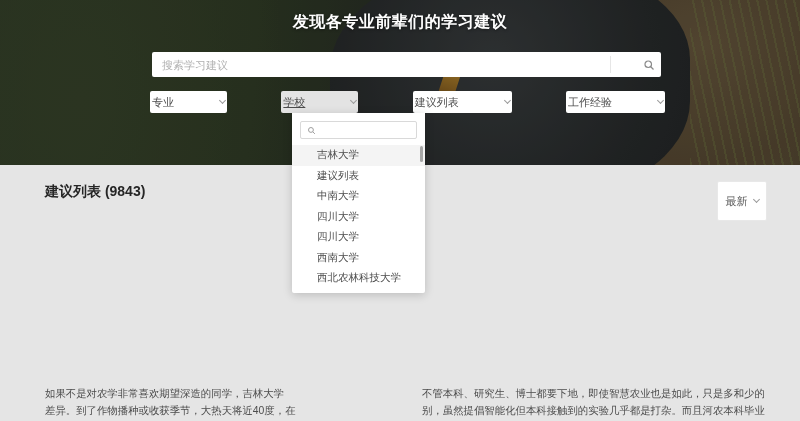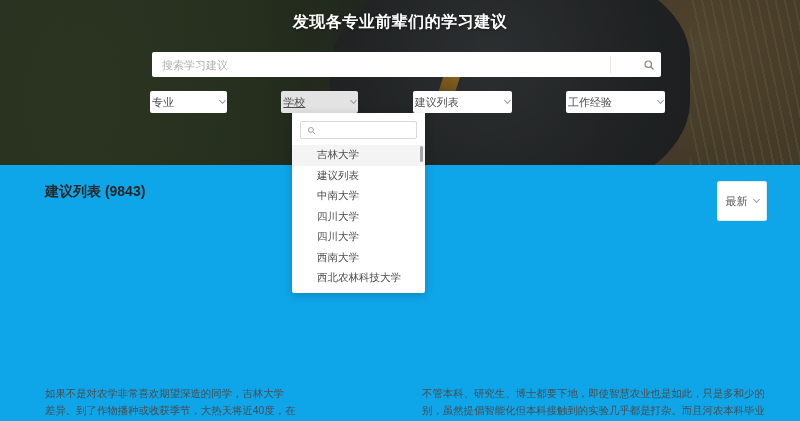--- a/index.html
+++ b/index.html
@@ -56,21 +56,21 @@
     font-family:inherit; }
   .dd-list { position:relative; }
   .dd-row { height:20.5px; display:flex; align-items:center; padding:0 25px;
     font-size:10.5px; color:#4c4c4c; cursor:pointer; white-space:nowrap; }
   .dd-row.active { background:#f4f4f4; }
   .dd-thumb { position:absolute; right:2px; top:1px; width:3px; height:16px;
     background:#a6a6a6; border-radius:2px; }
 
   
   .content { position:absolute; left:0; top:165px; width:800px; height:256px;
-    background:#0ea5e9; }
+    background:#e5e5e5; }
   .list-title { position:absolute; left:45px; top:18px; font-size:14px; font-weight:bold;
     color:#262626; }
   .sort-btn { position:absolute; right:33px; top:16px; width:50px; height:40px;
     background:#fff; border:1px solid #e8e8e8; border-radius:2px; display:flex;
     align-items:center; justify-content:center; font-size:11px; color:#595959;
     cursor:pointer; font-family:inherit; }
 
   .para1 { position:absolute; left:45px; top:221px; width:712px; }
   .pline { position:relative; height:16.5px; font-size:10.4px; color:#4c4c4c;
     line-height:16.5px; white-space:nowrap; }

